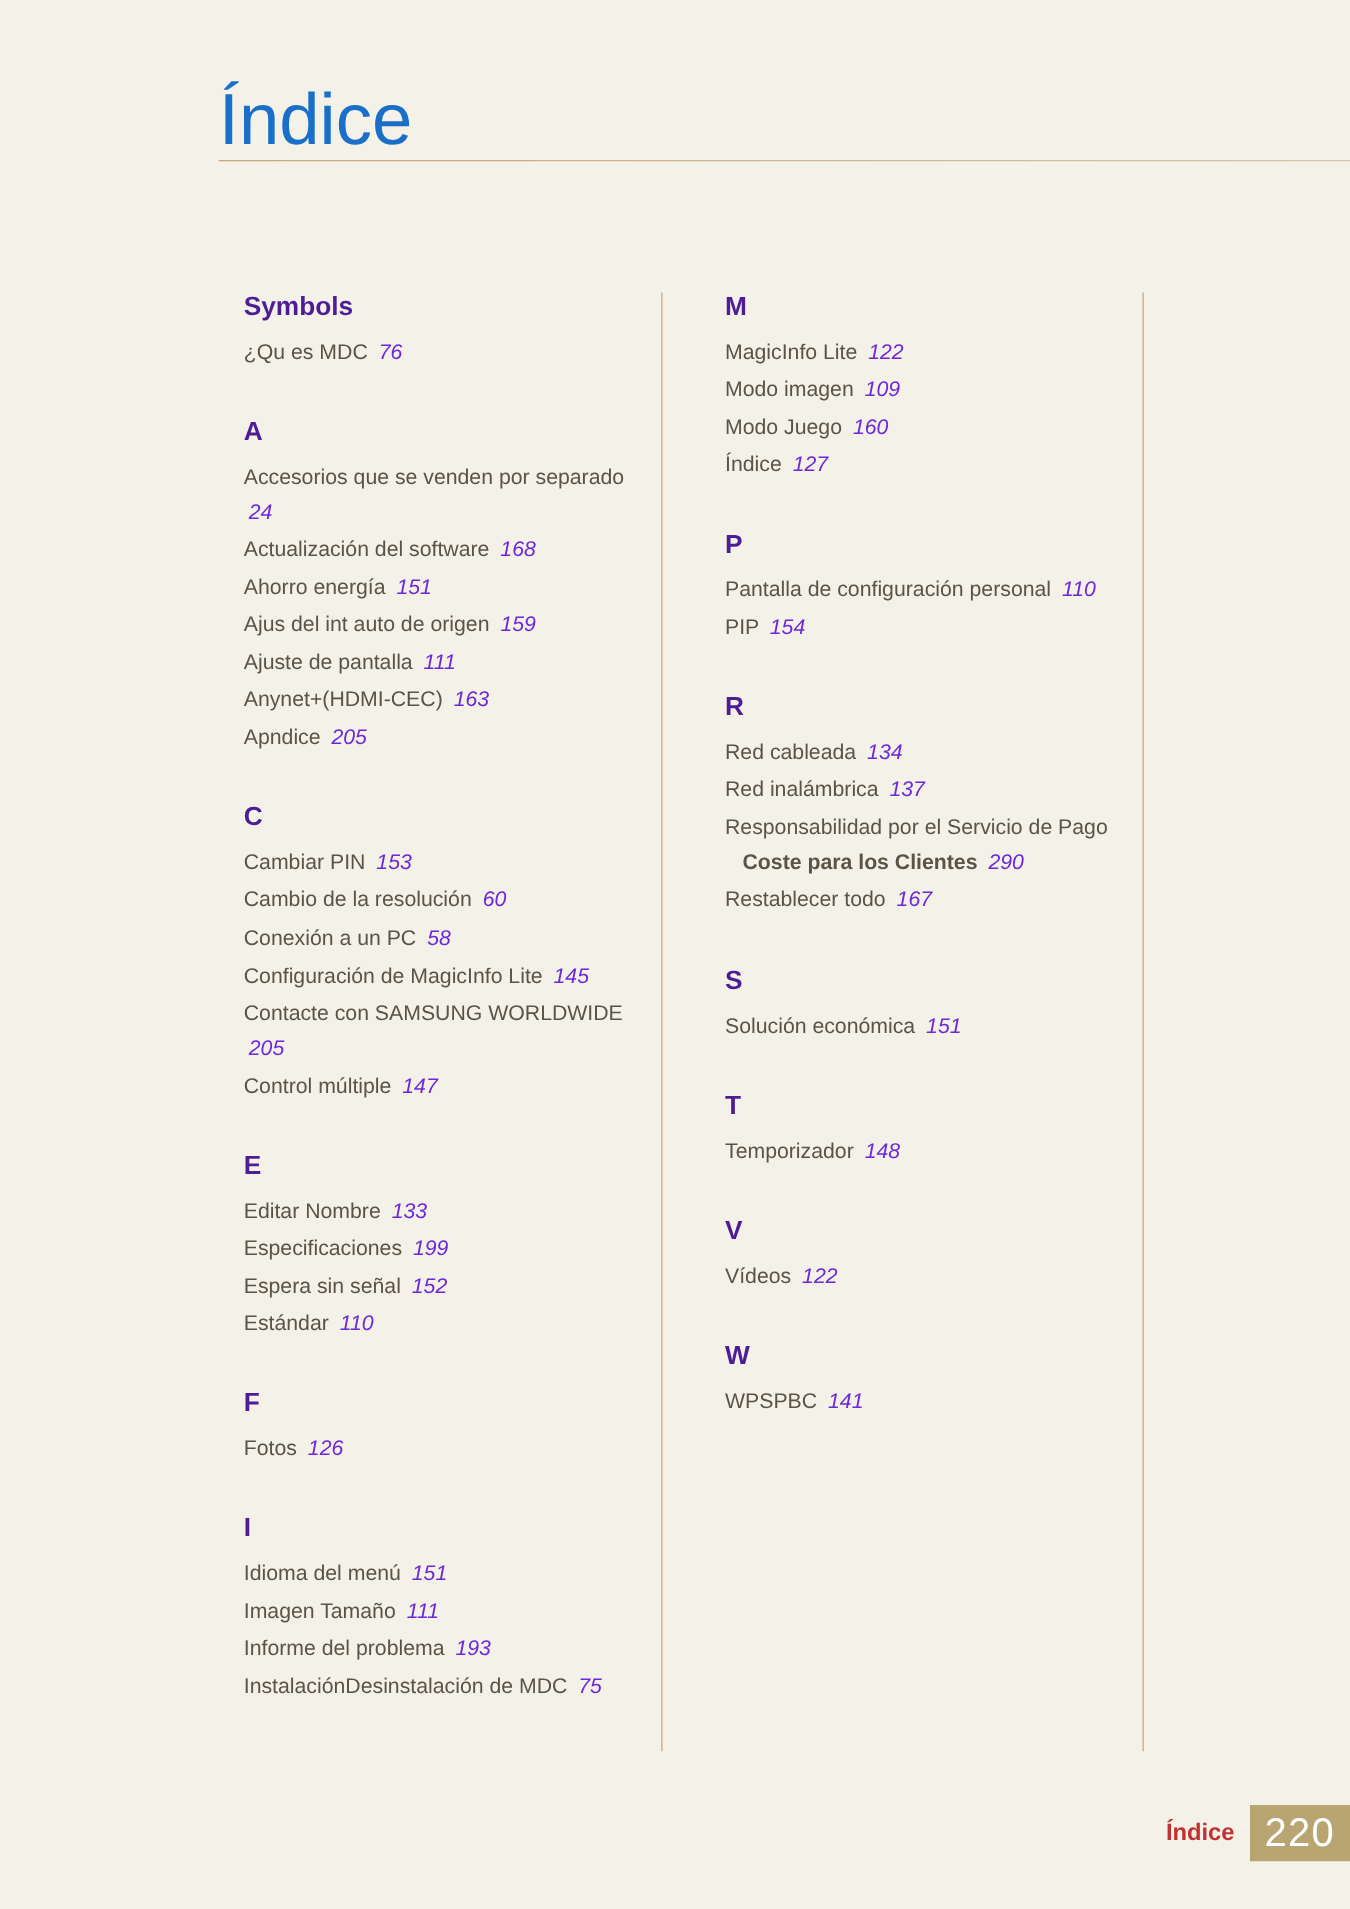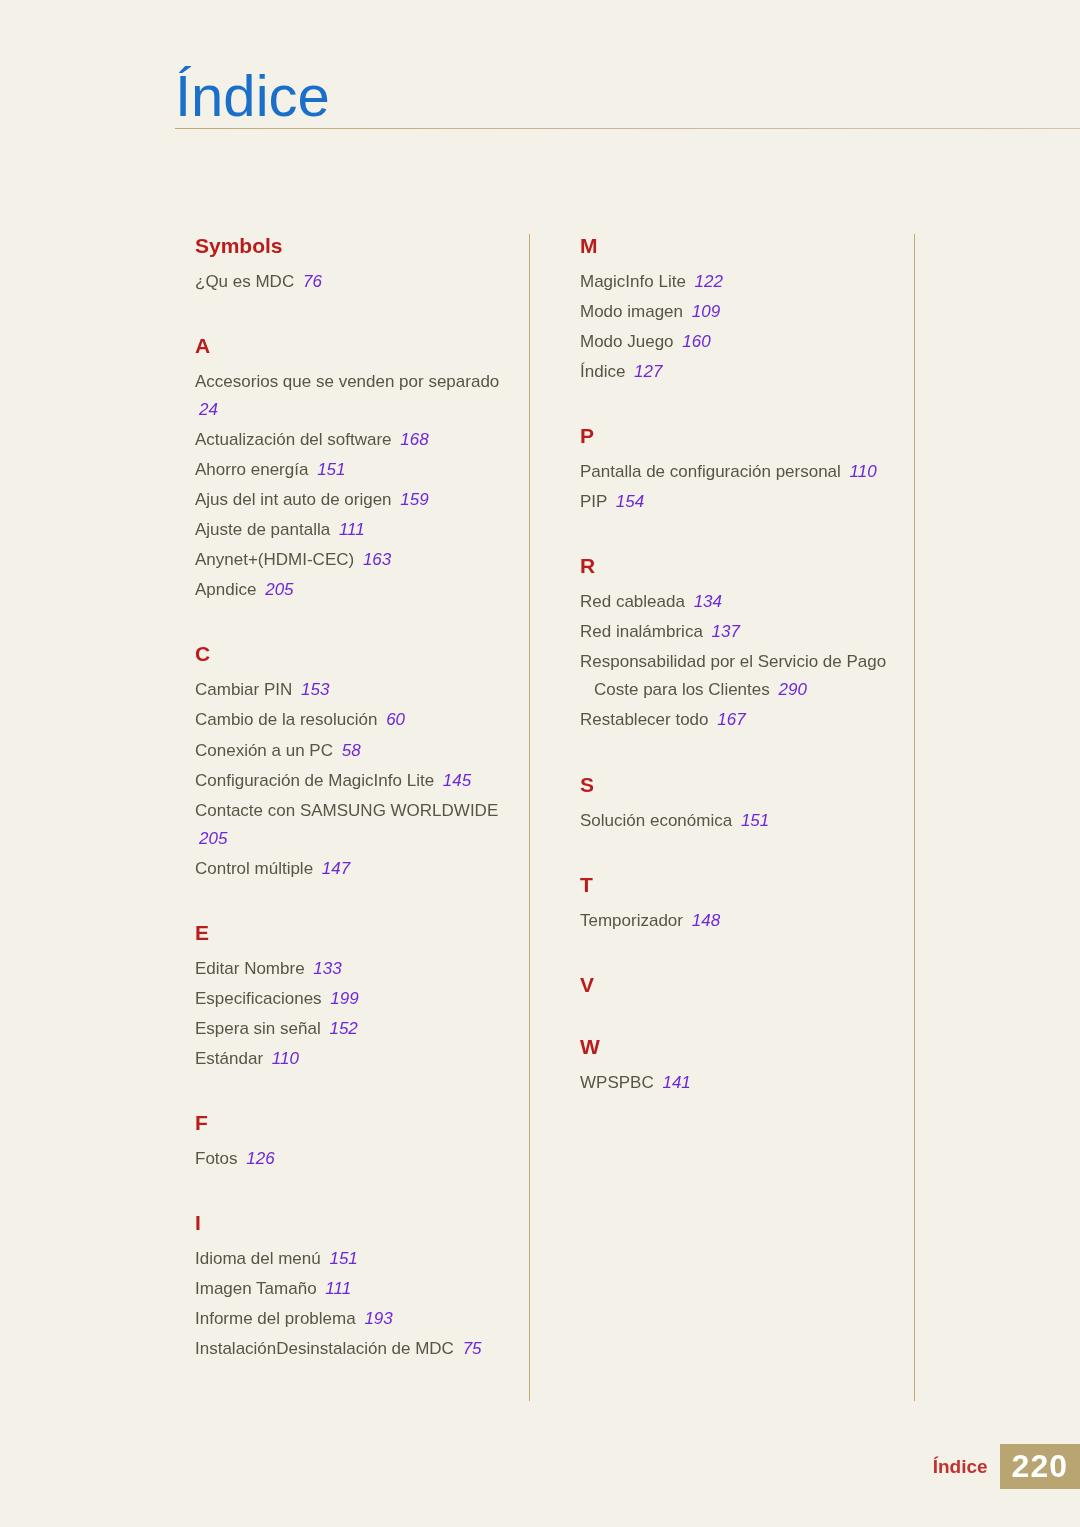--- a/index.html
+++ b/index.html
@@ -37,55 +37,56 @@
       width: 335px;
       border-right: 1px solid #c9a67a;
       padding-right: 25px;
     }
     .section {
       margin-bottom: 38px;
     }
     .section-letter {
       font-size: 21px;
       font-weight: bold;
-      color: #b91c1c;
+      color: #4c1d95;
       margin-bottom: 10px;
     }
     .entry {
       font-size: 17px;
       color: #5a5445;
       line-height: 1.65;
       margin-bottom: 2px;
     }
     .entry-page {
       color: #6d28d9;
       font-style: italic;
       margin-left: 4px;
     }
     .entry-indent {
       padding-left: 14px;
+      font-weight: bold;
     }
     .footer {
       position: absolute;
       bottom: 38px;
       right: 0;
       display: flex;
       align-items: center;
     }
     .footer-label {
       color: #c1312f;
       font-size: 19px;
       font-weight: bold;
       margin-right: 12px;
     }
     .footer-page {
       background: #b8a572;
       color: #fff;
       font-size: 32px;
-      font-weight: bold;
+      font-weight: normal;
       padding: 4px 12px;
       letter-spacing: 1px;
     }
   </style>
 </head>
 <body>
 
 <h1 class="page-title">Índice</h1>
 <div class="title-underline"></div>
 
@@ -156,20 +157,21 @@
       <div class="section">
         <div class="section-letter">S</div>
         <div class="entry"><span>Solución económica</span> <span class="entry-page">151</span></div>
       </div>
       <div class="section">
         <div class="section-letter">T</div>
         <div class="entry"><span>Temporizador</span> <span class="entry-page">148</span></div>
       </div>
       <div class="section">
         <div class="section-letter">V</div>
+        <div class="entry"><span>Vídeos</span> <span class="entry-page">122</span></div>
       </div>
       <div class="section">
         <div class="section-letter">W</div>
         <div class="entry"><span>WPSPBC</span> <span class="entry-page">141</span></div>
       </div>
     </div>
   </div>
 
 <div class="footer">
   <span class="footer-label">Índice</span>

